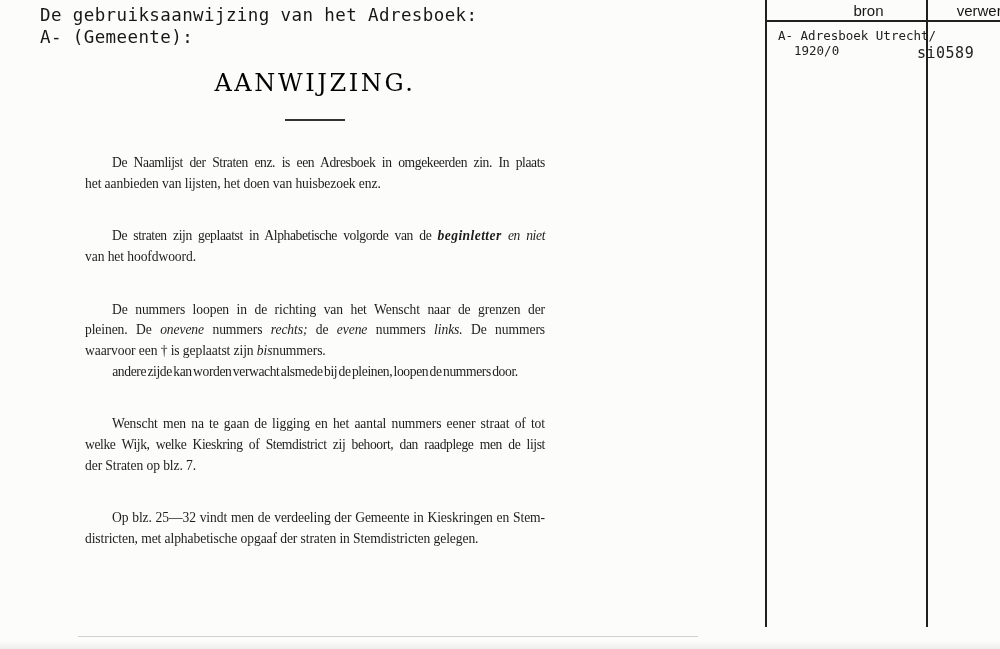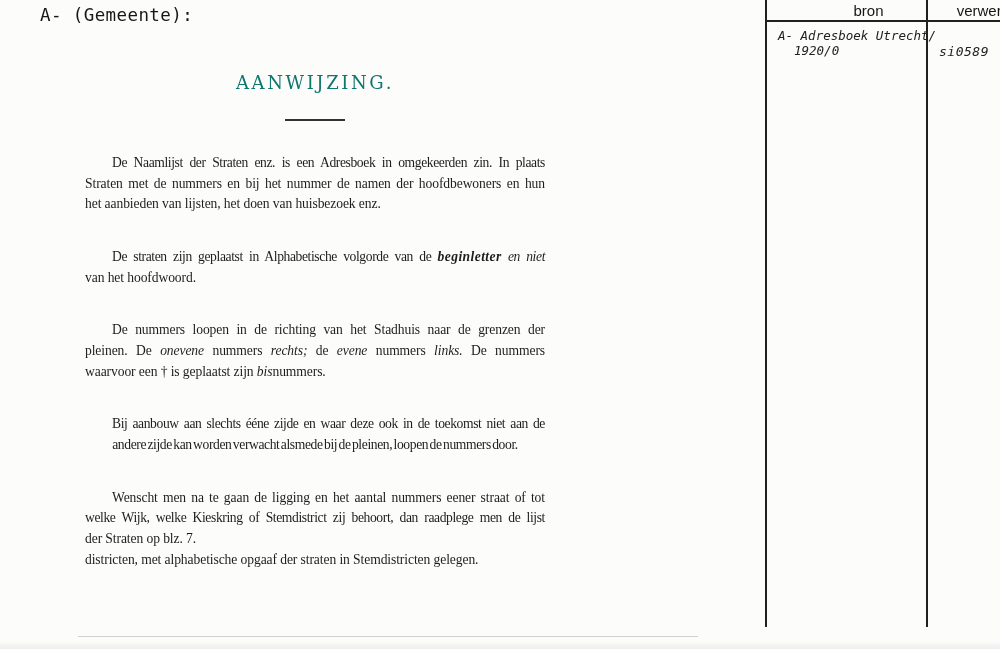--- a/index.html
+++ b/index.html
@@ -50,40 +50,39 @@
     font-family: "Liberation Sans", sans-serif;
     font-size: 15px; color: #161614;
     text-align: center;
   }
   .reg-head.bron { left: 767px; width: 159px; padding-left: 44px; }
   .reg-head.verwerkt { left: 928px; width: 88px; margin-left: 13px; }
   .reg-val {
     position: absolute;
     font-family: "DejaVu Sans Mono", monospace;
     color: #22221f;
-    font-style: italic;
   }
   .reg-val.bron1 { left: 778px; top: 28px; font-size: 12.5px; }
   .reg-val.bron2 { left: 794px; top: 43px; font-size: 12.5px; }
-  .reg-val.sig   { left: 939px; top: 44px; font-size: 13px; letter-spacing: 0.5px; }
+  .reg-val.sig   { left: 917px; top: 44px; font-size: 15px; letter-spacing: 0.5px; }
 
   
   .doc {
     position: absolute;
     left: 85px; top: 70px;
     width: 460px;
   }
   .doc h1 {
     font-family: "DejaVu Serif", serif;
     font-weight: 500;
-    font-size: 18px;
+    font-size: 24px;
     line-height: 26px;
     letter-spacing: 2.6px;
     text-align: center;
-    color: #0f766e;
+    color: #000000;
   }
   .title-rule {
     width: 60px; height: 2px;
     background: #33332f;
     margin: 23px auto 0 auto;
   }
   .paragraphs {
     margin-top: 27px;
     font-size: 13.6px;
     line-height: 20.65px;
@@ -96,59 +95,59 @@
   .line.tight { letter-spacing: -0.4px; word-spacing: -1.6px; text-align: center; }
   .it  { font-style: italic; }
   .bit { font-style: italic; font-weight: bold; letter-spacing: 0.4px; }
 </style>
 </head>
 <body>
 
 <div class="page">
 
   <div class="typed-note">
+    <div>De gebruiksaanwijzing van het Adresboek:</div>
     <div>A- (Gemeente):</div>
   </div>
 
   <div class="reg-vline v1"></div>
   <div class="reg-vline v2"></div>
   <div class="reg-hline"></div>
   <div class="reg-head bron">bron</div>
   <div class="reg-head verwerkt">verwerkt</div>
   <div class="reg-val bron1">A- Adresboek Utrecht/</div>
   <div class="reg-val bron2">1920/0</div>
   <div class="reg-val sig">si0589</div>
 
   <div class="doc">
     <h1>AANWIJZING.</h1>
     <div class="title-rule"></div>
     <div class="paragraphs" id="paragraphs">
         <div class="para">
           <div class="line j ind tight"><span>De Naamlijst der Straten enz. is een Adresboek in omgekeerden zin. In plaats</span></div>
-          <div class="line j"><span>Straten met de nummers en bij het nummer de namen der hoofdbewoners en hun</span></div>
           <div class="line"><span>het aanbieden van lijsten, het doen van huisbezoek enz.</span></div>
         </div>
         <div class="para">
           <div class="line j ind tight"><span>De straten zijn geplaatst in Alphabetische volgorde van de </span><span class="bit">beginletter</span><span> </span><span class="it">en niet</span></div>
           <div class="line"><span>van het hoofdwoord.</span></div>
         </div>
         <div class="para">
-          <div class="line j ind"><span>De nummers loopen in de richting van het Stadhuis naar de grenzen der</span></div>
+          <div class="line j ind"><span>De nummers loopen in de richting van het Wenscht naar de grenzen der</span></div>
           <div class="line j"><span>pleinen. De </span><span class="it">onevene</span><span> nummers </span><span class="it">rechts;</span><span> de </span><span class="it">evene</span><span> nummers </span><span class="it">links.</span><span> De nummers</span></div>
           <div class="line"><span>waarvoor een † is geplaatst zijn </span><span class="it">bis</span><span>nummers.</span></div>
         </div>
         <div class="para">
-          <div class="line j ind tight"><span>Bij aanbouw aan slechts ééne zijde en waar deze ook in de toekomst niet aan de</span></div>
           <div class="line tight"><span>andere zijde kan worden verwacht alsmede bij de pleinen, loopen de nummers door.</span></div>
         </div>
         <div class="para">
           <div class="line j ind"><span>Wenscht men na te gaan de ligging en het aantal nummers eener straat of tot</span></div>
           <div class="line j tight"><span>welke Wijk, welke Kieskring of Stemdistrict zij behoort, dan raadplege men de lijst</span></div>
           <div class="line"><span>der Straten op blz. 7.</span></div>
         </div>
         <div class="para">
+          <div class="line j ind"><span>Op blz. 25—32 vindt men de verdeeling der Gemeente in Kieskringen en Stem-</span></div>
           <div class="line"><span>districten, met alphabetische opgaaf der straten in Stemdistricten gelegen.</span></div>
         </div>
       </div>
   </div>
 
   <div class="scan-edge-line"></div>
 </div>
 
 </body></html>

